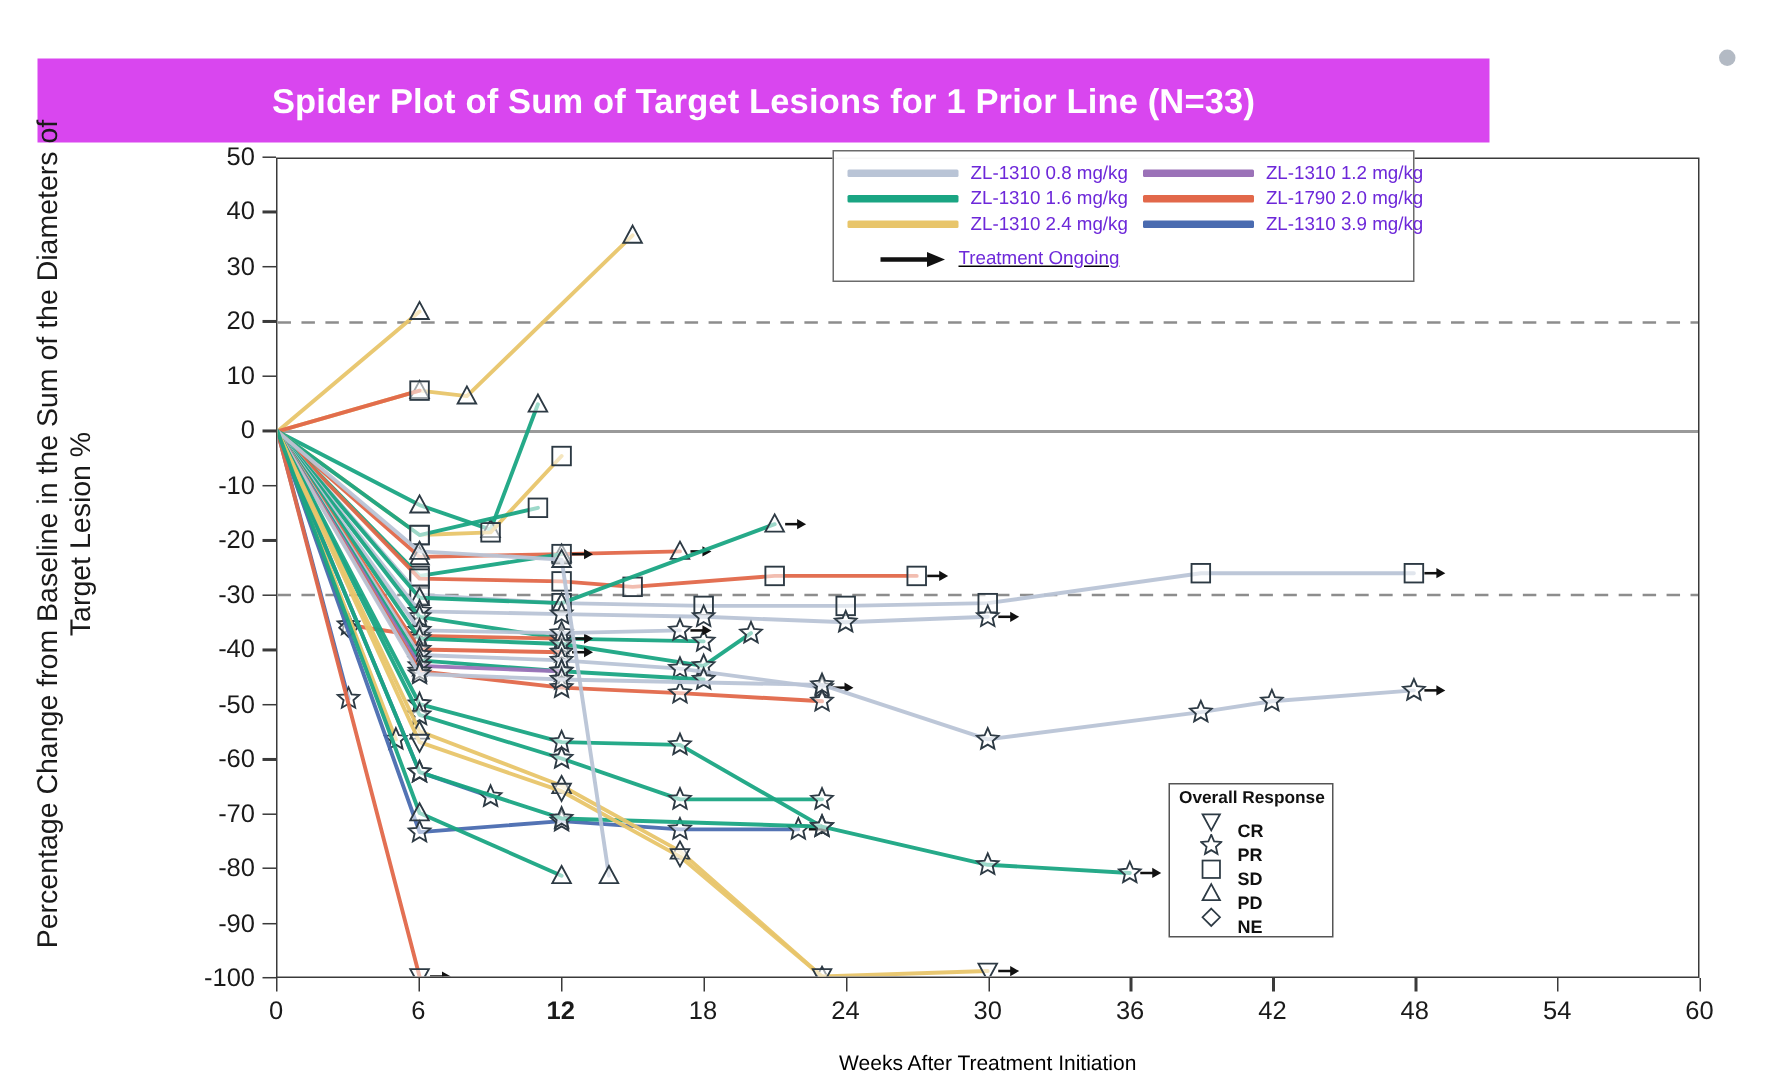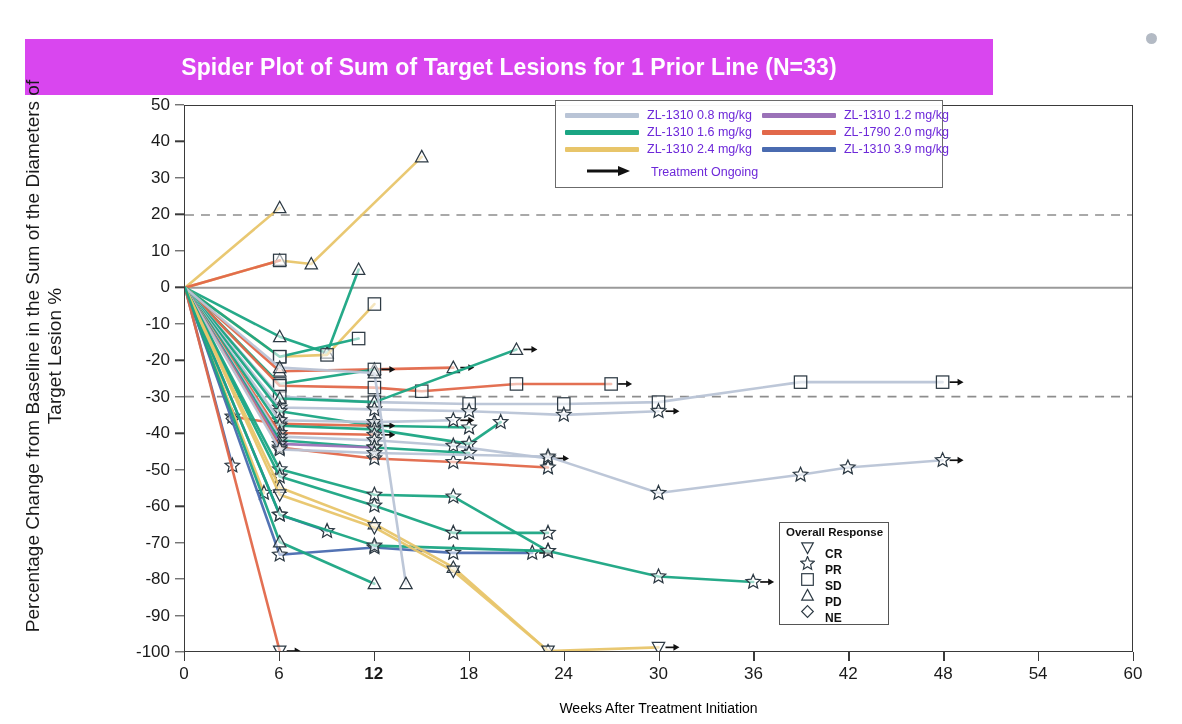--- a/index.html
+++ b/index.html
@@ -153,24 +153,25 @@
     border-radius: 1px;
   }
   .legend-label {
     font-size: 12.5px;
     color: #6d28d9;
     white-space: nowrap;
     font-family: "Liberation Sans", sans-serif;
   }
   .legend-ongoing {
     display: flex;
-    align-items: flex-start;
-    gap: 20px;
+    align-items: flex-end;
+    gap: 8px;
     margin-top: 9px;
     padding-left: 20px;
+    text-decoration: underline;
   }
   .ongoing-arrow {
     width: 46px;
     height: 12px;
     flex: none;
   }
   #response-legend {
     position: absolute;
     border: 1.3px solid #555;
     background: rgba(255,255,255,0.96);

